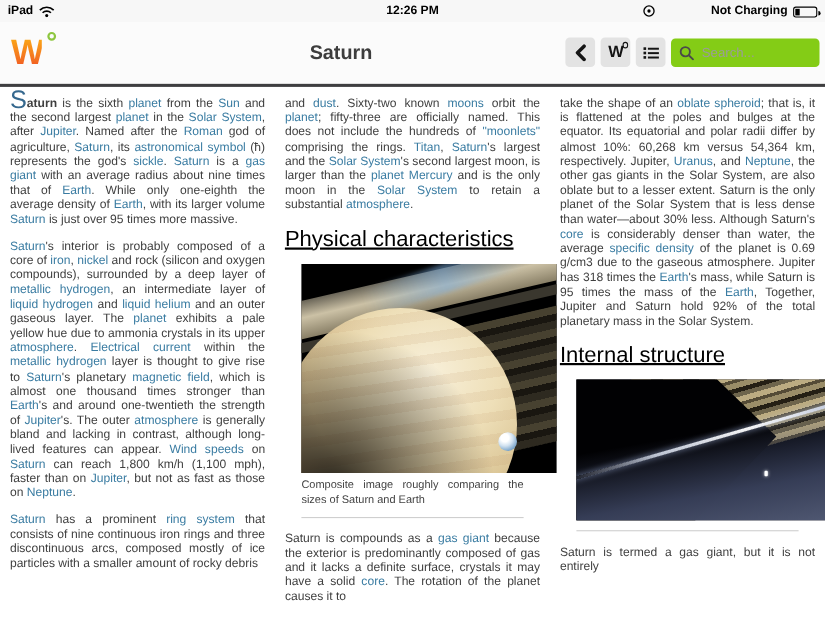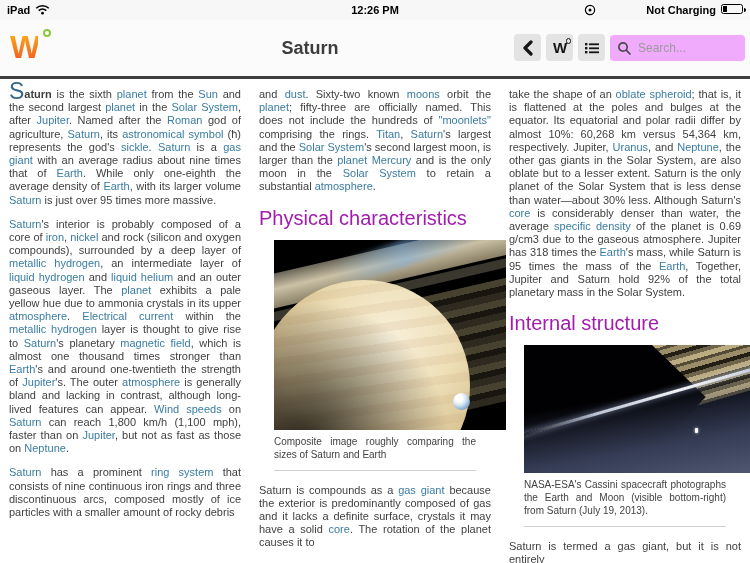--- a/index.html
+++ b/index.html
@@ -6,21 +6,21 @@
   html,body { margin:0; padding:0; }
   body {
     width:750px; height:563px; overflow:hidden; background:#fff;
     font-family:"Liberation Sans","DejaVu Sans",sans-serif; color:#3f3f3f;
   }
   
   .statusbar {
     height:20px; background:#f7f7f7; display:flex; align-items:center;
     justify-content:space-between; padding:0 7px; font-size:11px; color:#000;
   }
-  .sb-left,.sb-right { display:flex; align-items:flex-start; gap:5px; }
+  .sb-left,.sb-right { display:flex; align-items:flex-end; gap:5px; }
   .sb-carrier { font-weight:700; }
   .sb-time { font-weight:700; position:absolute; left:50%; transform:translateX(-50%); }
   .sb-charge { font-weight:700;margin-left:45px; }
   .batt { width:22px; height:10px; border:1px solid #000; border-radius:2.5px; position:relative; }
   .batt::after { content:""; position:absolute; right:-4px; top:2.5px; width:2.5px; height:4px; background:#000; border-radius:0 2px 2px 0; }
   .batt-fill { position:absolute; left:1px; top:1px; bottom:1px; width:4px; background:#000; }
   
   .header { height:56px; background:#fbfbfb; position:relative; }
   .logo { position:absolute; left:10px; top:5px; width:46px; height:46px; }
   .logo-w {
@@ -35,37 +35,37 @@
     font-size:18px; font-weight:700; color:#3d3d3d;
   }
   .hdr-tools { position:absolute; right:5px; top:14px; display:flex; gap:5px; align-items:center; }
   .hbtn {
     width:27px; height:27px; background:#e3e3e3; border-radius:4px;
     display:flex; align-items:center; justify-content:center; border:none; padding:0; cursor:pointer;
   }
   .wglyph { font-size:15px; font-weight:800; color:#141414; position:relative; letter-spacing:-1px; }
   .wglyph::after { content:""; position:absolute; right:-5px; top:-1px; width:3.5px; height:3.5px; border:1.3px solid #141414; border-radius:50%; }
   .search {
-    width:135px; height:26px; background:#f0abfc; border-radius:4px;
+    width:135px; height:26px; background:#84cc16; border-radius:4px;
     display:flex; align-items:center; padding:0 7px; gap:5px;
   }
   .search input {
     border:none; background:transparent; outline:none; width:100%;
     font-size:12px; color:#555; font-family:"Liberation Sans","DejaVu Sans",sans-serif;
   }
   .search input::placeholder { color:#9b9b9b; }
   .hdr-divider { height:3px; background:#3e3e40; }
   
   .content { display:flex; gap:18px; padding:9px 8px 0; height:484px; overflow:hidden;justify-content:center; }
   .col { width:232px; flex:0 0 232px; font-size:11px; line-height:13.2px; text-align:justify; }
   .para { margin:0 0 11px; }
   .lnk { color:#3a7ca2; cursor:pointer; }
   .dropcap { font-size:23px; line-height:0; color:#35688e; position:relative; top:1px; }
   .bold { font-weight:700; }
-  h2.sect { font-size:20px; font-weight:400; color:#a21caf; margin:13px 0 11px; text-align:left; line-height:1.1; }
+  h2.sect { font-size:20px; font-weight:400; color:#000000; margin:13px 0 11px; text-align:left; line-height:1.1;text-decoration:underline; }
   figure { margin:0 15px 13px; }
   .caption { font-size:10px; line-height:13px; color:#424242; margin-top:5px; text-align:justify; }
   .caprule { border:none; border-top:1px solid #cfcfcf; margin:9px 0 0; }
   
   .img1 { width:232px; height:190px; background:#000; position:relative; overflow:hidden; }
   .i1-band1 { position:absolute; left:-40px; top:4px; width:340px; height:34px; transform:rotate(-13deg); background:linear-gradient(#6f6a5c,#d6cbae 45%,#90866c); opacity:.95; }
   .i1-band2 { position:absolute; left:-40px; top:42px; width:340px; height:9px; transform:rotate(-13deg); background:#3a372e; }
   .i1-wisp { position:absolute; top:0; left:55px; width:150px; height:26px; transform:rotate(-18deg); background:linear-gradient(90deg,rgba(0,0,0,0),rgba(120,170,220,.55),rgba(0,0,0,0)); filter:blur(2px); }
   .i1-dark { position:absolute; right:-60px; top:52px; width:230px; height:120px; transform:rotate(-13deg); background:repeating-linear-gradient(to bottom,#474130 0 7px,#191610 7px 13px,#2e2a20 13px 20px); }
   .i1-planet { position:absolute; left:-16px; top:40px; width:212px; height:212px; border-radius:50%;
@@ -192,19 +192,18 @@
     <p class="para"><span>take the shape of an </span><span class="lnk">oblate spheroid</span><span>; that is, it is flattened at the poles and bulges at the equator. Its equatorial and polar radii differ by almost 10%: 60,268 km versus 54,364 km, respectively. Jupiter, </span><span class="lnk">Uranus</span><span>, and </span><span class="lnk">Neptune</span><span>, the other gas giants in the Solar System, are also oblate but to a lesser extent. Saturn is the only planet of the Solar System that is less dense than water—about 30% less. Although Saturn's </span><span class="lnk">core</span><span> is considerably denser than water, the average </span><span class="lnk">specific density</span><span> of the planet is 0.69 g/cm3 due to the gaseous atmosphere. Jupiter has 318 times the </span><span class="lnk">Earth</span><span>'s mass, while Saturn is 95 times the mass of the </span><span class="lnk">Earth</span><span>, Together, Jupiter and Saturn hold 92% of the total planetary mass in the Solar System.</span></p>
     <h2 class="sect">Internal structure</h2>
     <figure>
       <div class="img2">
         <div class="i2-rings"></div>
         <div class="i2-corner"></div>
         <div class="i2-edge"></div>
         <div class="i2-haze"></div>
         <div class="i2-earthdot"></div>
       </div>
-      <figcaption class="caption">NASA-ESA's Cassini spacecraft photographs the Earth and Moon (visible bottom-right) from Saturn (July 19, 2013).</figcaption>
       <hr class="caprule">
     </figure>
     <p class="para"><span>Saturn is termed a gas giant, but it is not entirely</span></p>
   </div>
 
 </div>
 
 </body></html>

